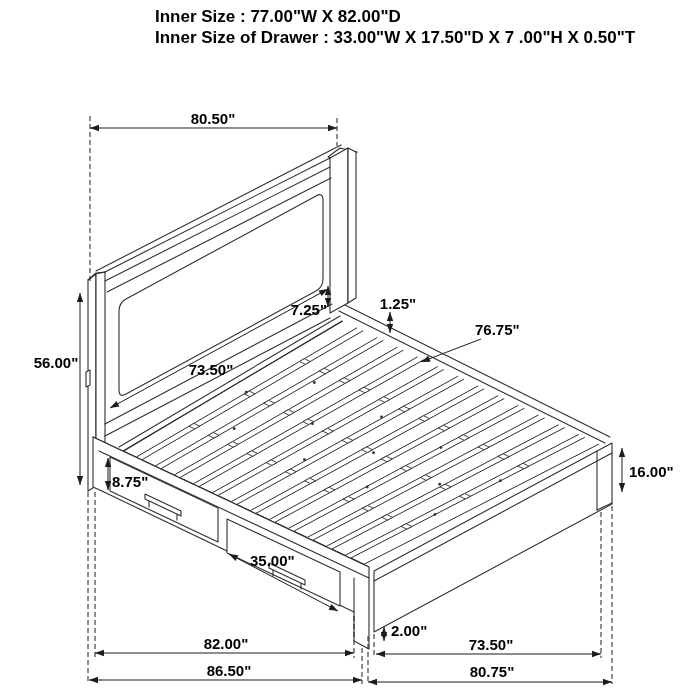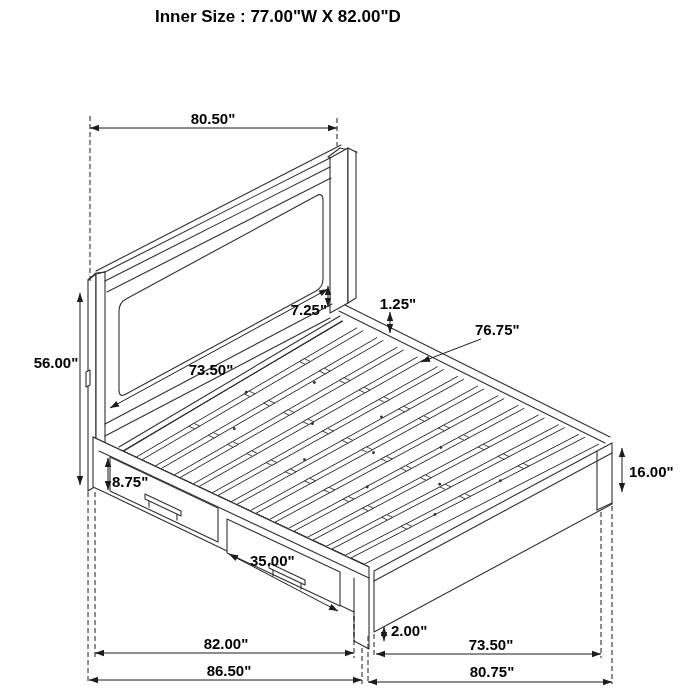--- a/index.html
+++ b/index.html
@@ -12,20 +12,21 @@
   .bed{stroke:#2f2f2f;stroke-width:1.1;fill:none;stroke-linejoin:round;stroke-linecap:round;}
   .bedf{stroke:#2f2f2f;stroke-width:1.1;fill:#ffffff;stroke-linejoin:round;}
 </style>
 </head>
 <body>
 
 <div class="stage">
 
   <div class="hdr">
     <div>Inner Size : 77.00"W X 82.00"D</div>
+    <div>Inner Size of Drawer : 33.00"W X 17.50"D X 7 .00"H X 0.50"T</div>
   </div>
 
   <svg id="bed-svg" width="700" height="700" viewBox="0 0 700 700">
 
     <g>
       <line class="bed" x1="96" y1="271" x2="341" y2="145"></line>
 
       <g>
         <polygon class="bedf" points="88,280 96,274 96,486 88,491"></polygon>
         <polygon class="bedf" points="96,274 105,272 105,483 96,486"></polygon>

